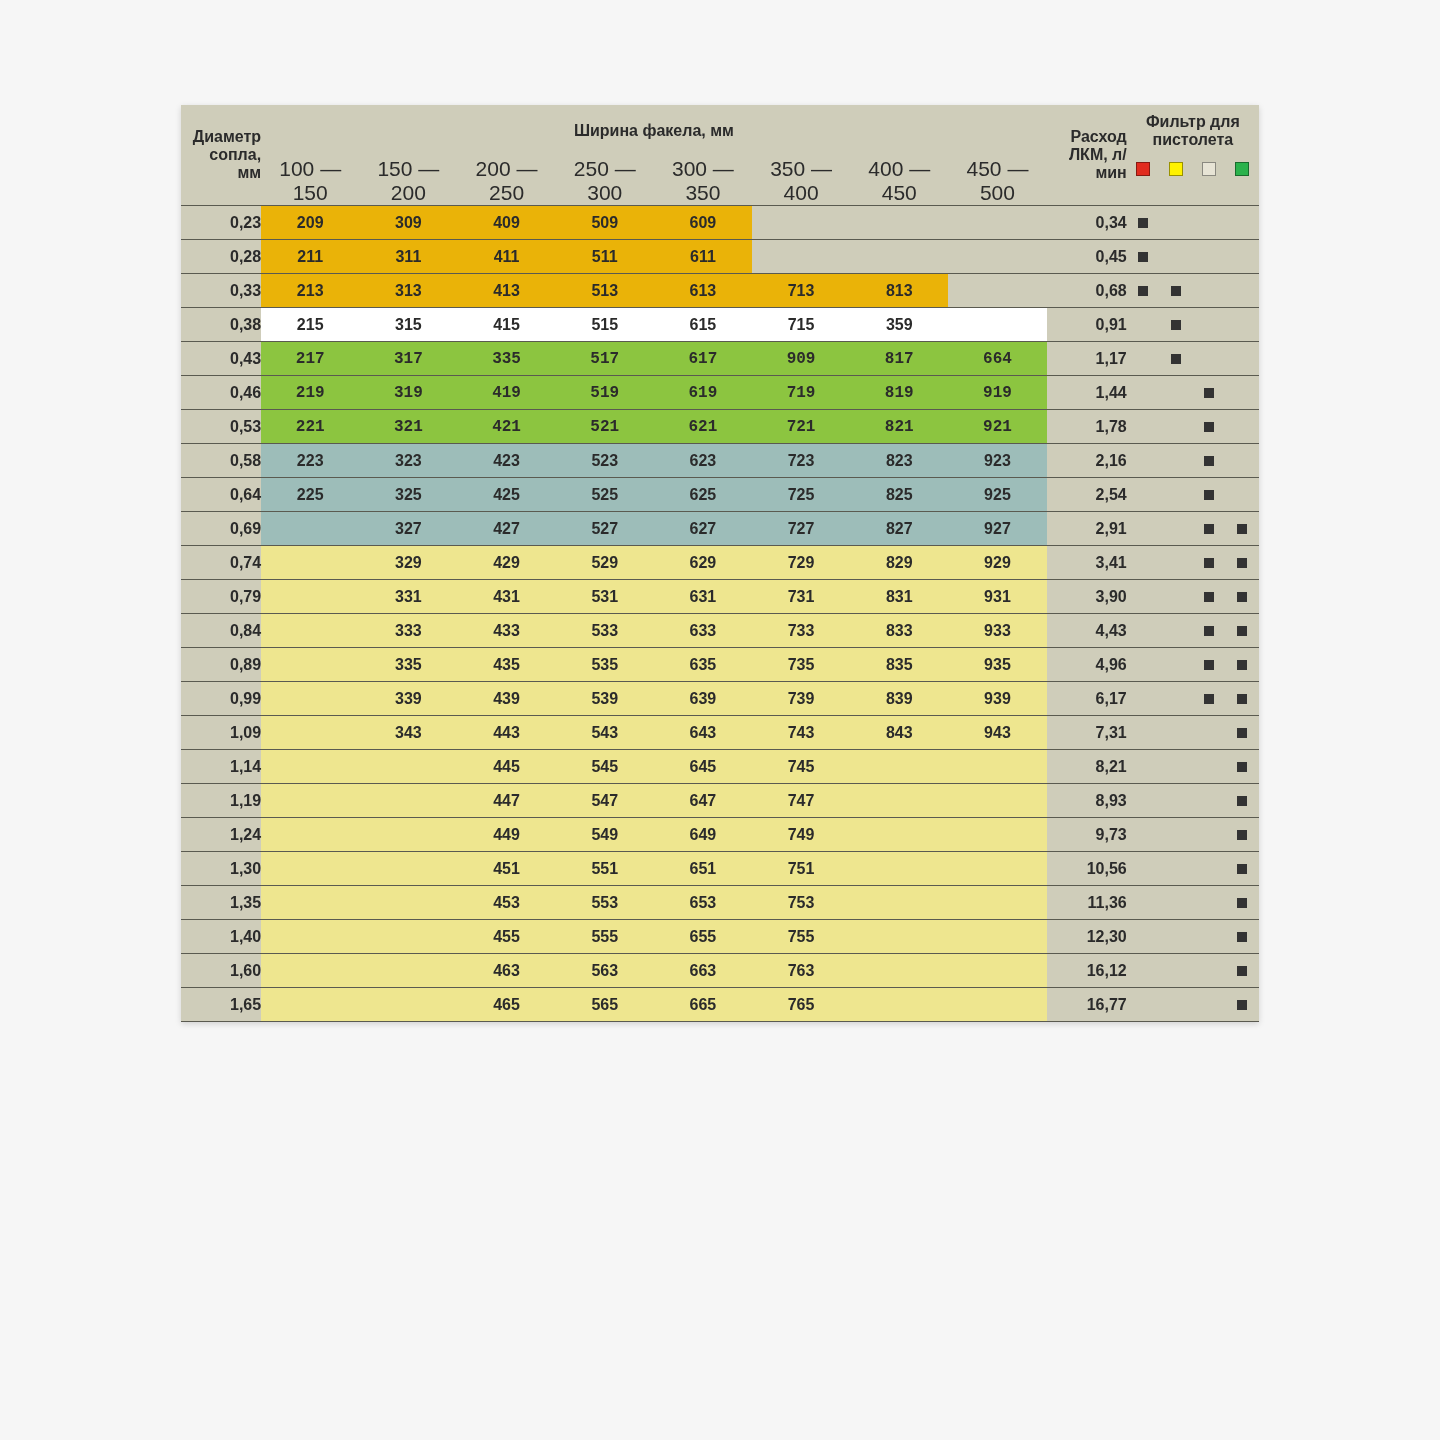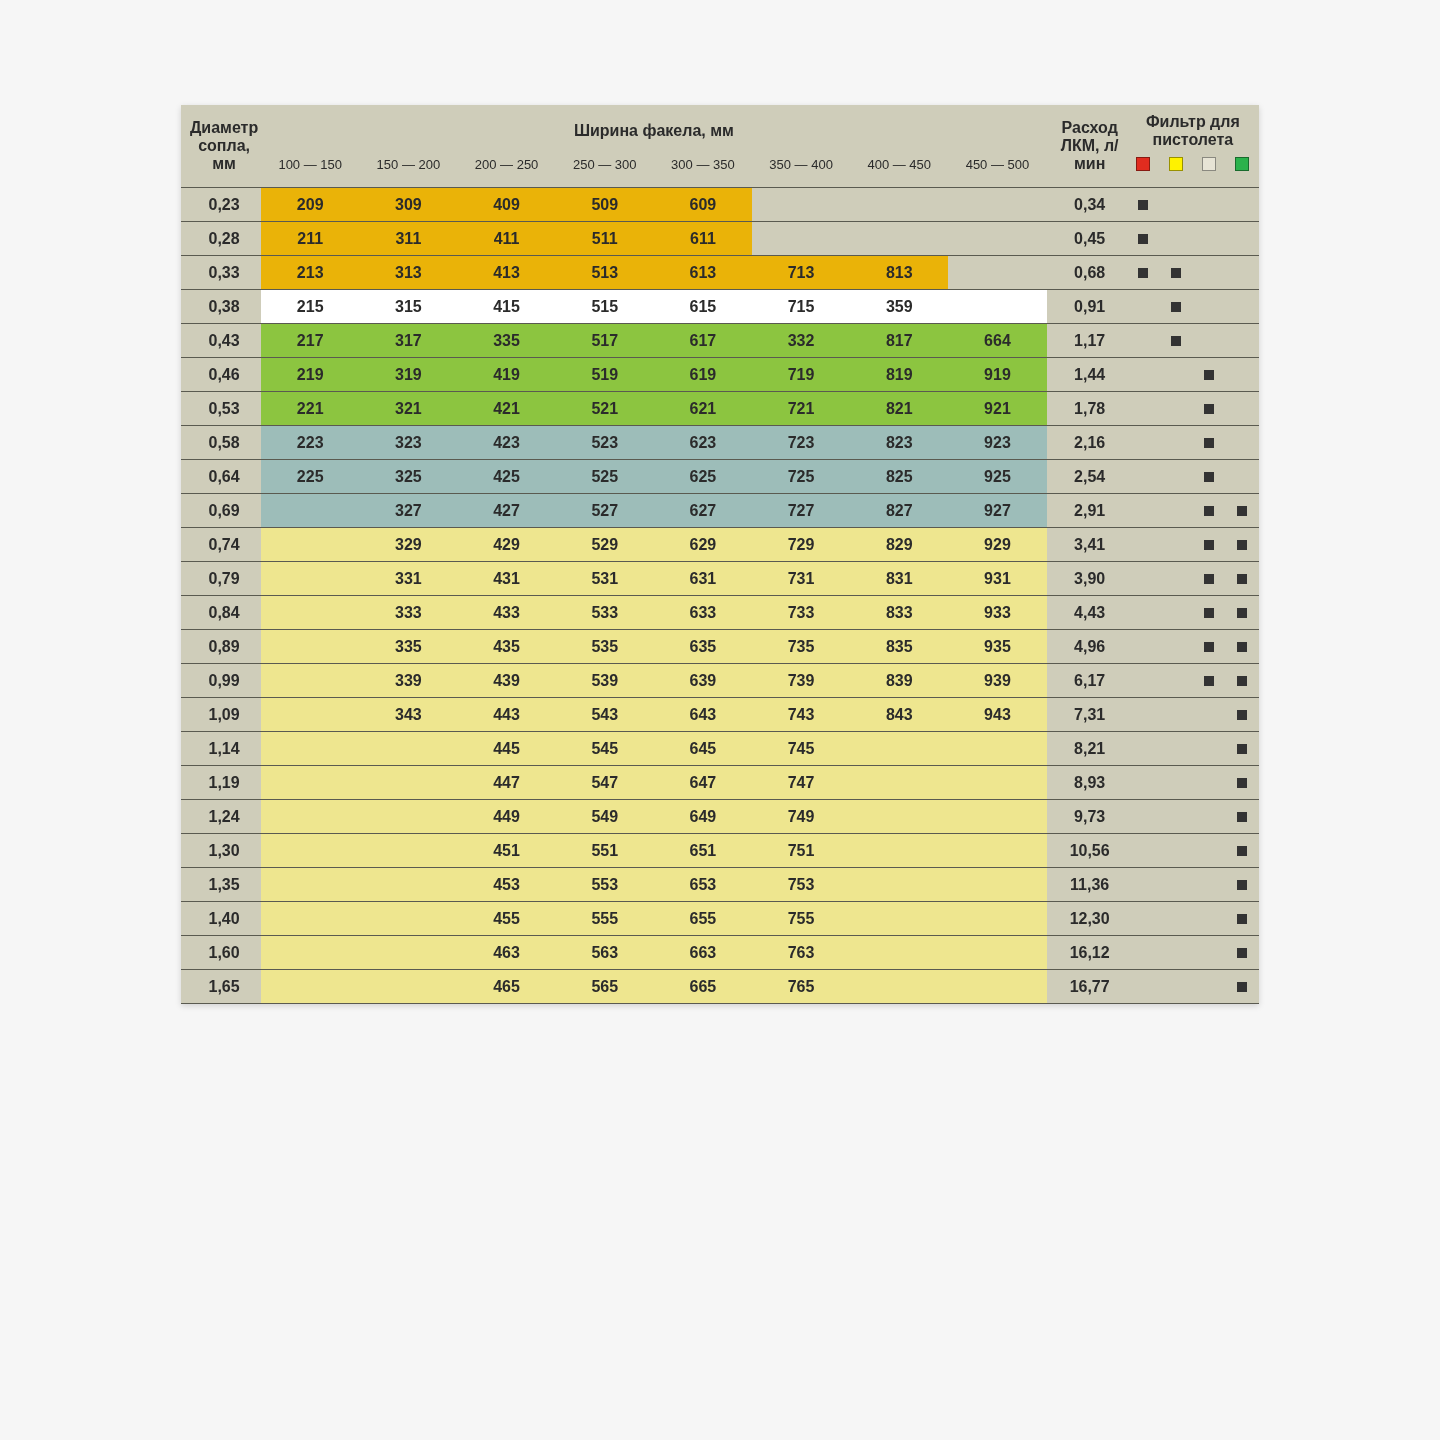--- a/index.html
+++ b/index.html
@@ -48,35 +48,35 @@
     font-weight: bold;
   }
   thead tr.hdr1 th {
     height: 52px;
     vertical-align: middle;
   }
   thead tr.hdr2 th {
     height: 30px;
     vertical-align: top;
     font-weight: normal;
-    font-size: 13px;
-  }
-
-  th.left, td.left { text-align: center; padding-left: 6px; }
+    font-size: 21px;
+  }
+
+  th.left, td.left { text-align: right; padding-left: 6px; }
 
   tbody tr { border-top: 1.5px solid #5a5a50; }
   tbody tr:last-child td { border-bottom: 1.5px solid #5a5a50; }
 
   
   td { background: #cfcdba; }
 
   
   td.yellow  { background: #eab308; }
   td.orange  { background: #ffffff; }
-  td.green   { background: #8cc540; }
+  td.green   { background: #8cc540; font-family: Liberation Mono, monospace; }
   td.steel   { background: #9dbdb9; }
   td.pale    { background: #eee68f; }
 
   
   .sq {
     display:inline-block;
     width:14px; height:14px;
     border:1px solid rgba(0,0,0,0.4);
     box-sizing:border-box;
   }
@@ -200,21 +200,21 @@
             <td></td>
             <td></td>
           </tr>
           <tr>
             <td class="left">0,43</td>
             <td class="green">217</td>
             <td class="green">317</td>
             <td class="green">335</td>
             <td class="green">517</td>
             <td class="green">617</td>
-            <td class="green">332</td>
+            <td class="green">909</td>
             <td class="green">817</td>
             <td class="green">664</td>
             <td class="left">1,17</td>
             <td></td>
             <td><span class="dot"></span></td>
             <td></td>
             <td></td>
           </tr>
           <tr>
             <td class="left">0,46</td>

